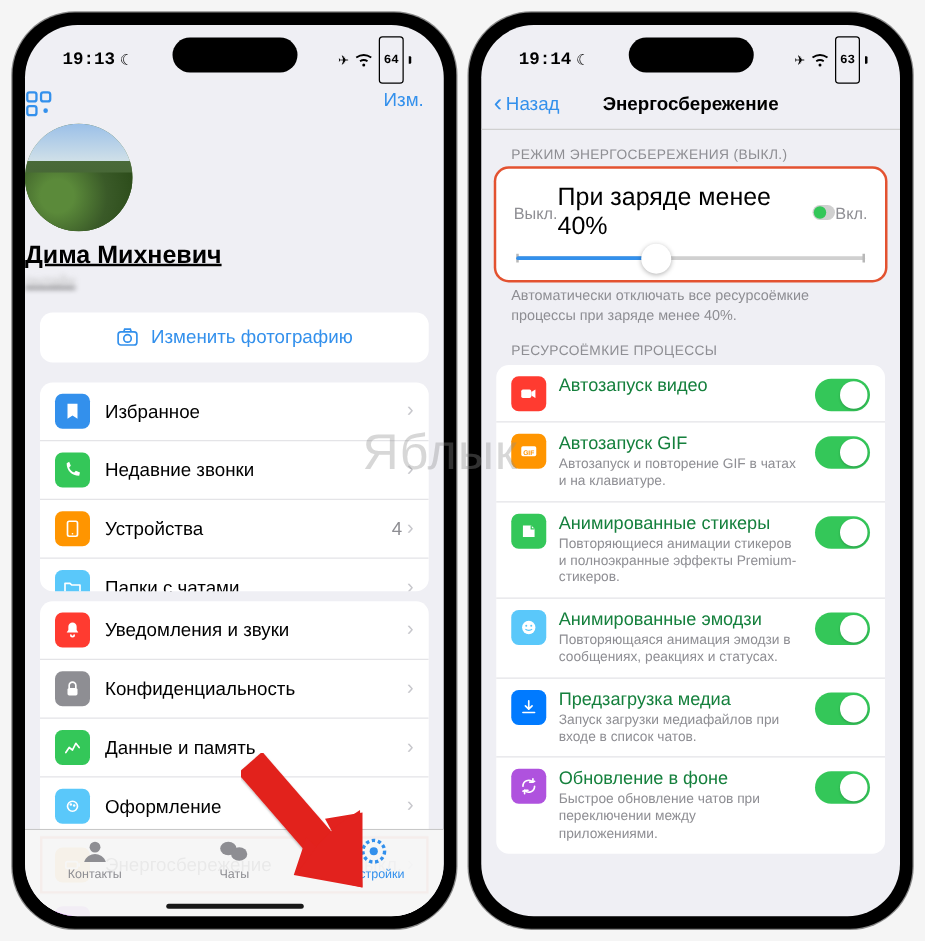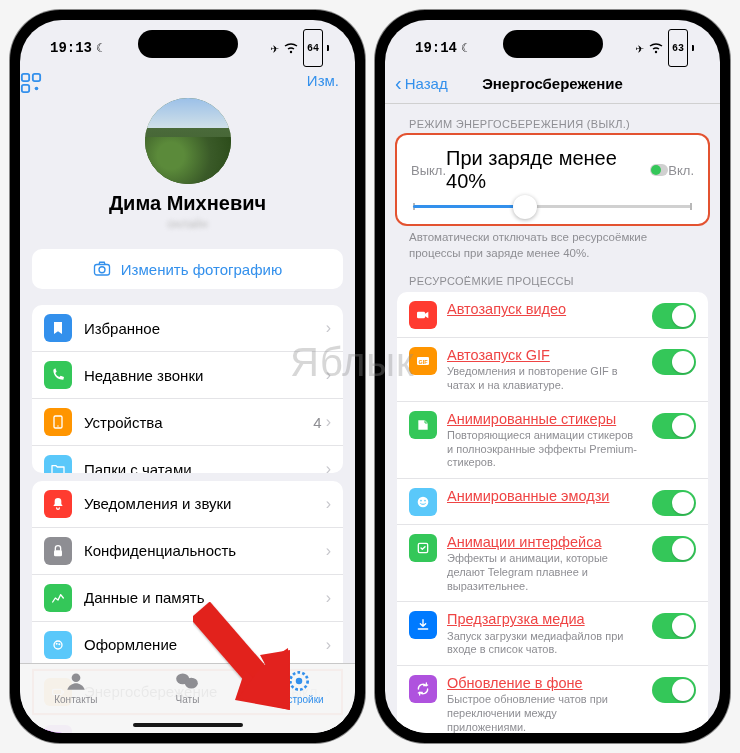--- a/index.html
+++ b/index.html
@@ -12,27 +12,27 @@
   .sb-left { display: flex; align-items: center; gap: 4px; }
   .sb-right { display: flex; align-items: center; gap: 4px; }
   .moon { font-size: 12px; }
   .batt-box { border: 1px solid #000; border-radius: 3px; padding: 18px 2px; font-size: 10px; font-weight: 700; display: inline-flex; align-items: center; height: 14px; min-width: 20px; justify-content: center; }
   .batt-tip { width: 2px; height: 6px; background: #000; border-radius: 0 1px 1px 0; }
   .content { height: calc(100% - 46px); overflow: hidden; display: flex; flex-direction: column; }
   
   .navbar { display: flex; justify-content: space-between; padding: 6px 16px 0 0; }
   .nav-qr svg { width: 22px; height: 22px; }
   .nav-edit { color: #3390ec; font-size: 15px; }
-  .profile { display: flex; flex-direction: column; align-items: center; padding: 0 0 8px 0; }
+  .profile { display: flex; flex-direction: column; align-items: flex-start; padding: 0 0 8px 0; text-decoration: underline; }
   .avatar { width: 86px; height: 86px; border-radius: 50%; background: radial-gradient(circle at 50% 40%, #5b7a3a 0%, #3a5a28 40%, #6b8a50 60%, #4a6a3a 100%); overflow: hidden; position: relative; }
   .avatar::before { content: ''; position: absolute; inset: 0; background: linear-gradient(180deg, #9bc0e8 0%, #d0e0e8 35%, #4a6a3a 35%, #3a5a28 100%); }
   .avatar::after { content: ''; position: absolute; bottom: 0; left: 0; right: 0; height: 55%; background: radial-gradient(circle at 30% 40%, #5b8a3a 20%, #3a5a28 60%, #2a4a18 100%); }
   .username { font-size: 20px; font-weight: 600; margin-top: 8px; }
   .userstatus { font-size: 12px; color: #c0c0c0; margin-top: 2px; filter: blur(2px); }
-  .change-photo { margin: 10px 12px 8px 12px; background: #fff; border-radius: 10px; padding: 11px 14px; display: flex; align-items: center; gap: 10px; justify-content: center; color: #3390ec; font-size: 15px; }
+  .change-photo { margin: 10px 12px 8px 12px; background: #fff; border-radius: 10px; padding: 11px 14px; display: flex; gap: 10px; justify-content: center; color: #3390ec; font-size: 15px; }
   .list-group { margin: 8px 12px 0 12px; background: #fff; border-radius: 10px; overflow: hidden; }
   .row { display: flex; align-items: center; padding: 9px 12px; border-bottom: 0.5px solid #e4e4e7; position: relative; }
   .row:last-child { border-bottom: none; }
   .row-icon { width: 28px; height: 28px; border-radius: 6px; display: flex; align-items: center; justify-content: center; margin-right: 12px; flex-shrink: 0; }
   .row-icon svg { width: 16px; height: 16px; }
   .row-label { flex: 1; font-size: 15px; color: #000; }
   .row-value { color: #8e8e93; font-size: 15px; margin-right: 4px; }
   .chevron { color: #c7c7cc; font-size: 16px; font-weight: 300; }
   .highlighted { box-shadow: inset 0 0 0 2px #e35230; }
   .tabbar { position: absolute; bottom: 0; left: 0; right: 0; height: 70px; border-top: 0.5px solid #c8c8c8; background: rgba(245,245,245,0.95); display: flex; justify-content: space-around; align-items: flex-start; padding-top: 6px; border-radius: 0 0 42px 42px; }
@@ -56,21 +56,21 @@
   .mini-toggle::after { content: ''; position: absolute; left: 1px; top: 1px; width: 10px; height: 10px; background: #34c759; border-radius: 5px; }
   .slider-track { height: 3px; background: #d0d0d0; border-radius: 2px; position: relative; margin: 0 2px; }
   .slider-fill { position: absolute; left: 0; top: 0; bottom: 0; width: 40%; background: #3390ec; border-radius: 2px; }
   .slider-thumb { position: absolute; left: 40%; top: 50%; transform: translate(-50%, -50%); width: 24px; height: 24px; background: #fff; border-radius: 50%; box-shadow: 0 1px 4px rgba(0,0,0,0.3); }
   .slider-tick { position: absolute; top: -2px; width: 2px; height: 7px; background: #b8b8b8; }
   .proc-row { display: flex; align-items: flex-start; padding: 8px 12px; border-bottom: 0.5px solid #e4e4e7; position: relative; gap: 10px; }
   .proc-row:last-child { border-bottom: none; }
   .proc-icon { width: 28px; height: 28px; border-radius: 6px; flex-shrink: 0; display: flex; align-items: center; justify-content: center; margin-top: 1px; }
   .proc-icon svg { width: 16px; height: 16px; }
   .proc-text { flex: 1; min-width: 0; padding-right: 4px; }
-  .proc-title { font-size: 14.5px; color: #ef4444; line-height: 1.25; text-decoration: underline; }
+  .proc-title { font-size: 14.5px; color: #15803d; line-height: 1.25; }
   .proc-desc { font-size: 11px; color: #8e8e93; line-height: 1.25; margin-top: 1px; }
   .toggle { width: 44px; height: 26px; background: #34c759; border-radius: 13px; position: relative; flex-shrink: 0; margin-top: 3px; }
   .toggle::after { content: ''; position: absolute; right: 2px; top: 2px; width: 22px; height: 22px; background: #fff; border-radius: 50%; box-shadow: 0 1px 2px rgba(0,0,0,0.2); }
   .arrow { position: absolute; top: 600px; left: 190px; z-index: 100; pointer-events: none; }
   .watermark { position: absolute; top: 340px; left: 290px; font-size: 40px; color: rgba(140,140,140,0.35); font-weight: 400; pointer-events: none; z-index: 60; letter-spacing: 1px; }
 </style>
 </head>
 <body>
 
 <div class="watermark">Яблык</div>
@@ -324,21 +324,21 @@
               </div>
               <div class="proc-row">
     <div class="proc-icon" style="background:#ff9500">
                   <svg viewBox="0 0 24 24">
                     <rect x="3" y="6" width="18" height="12" rx="2" fill="#fff"></rect>
                     <text x="12" y="16" font-size="8" font-weight="bold" fill="#ff9500" text-anchor="middle">GIF</text>
                   </svg>
                 </div>
     <div class="proc-text">
       <div class="proc-title">Автозапуск GIF</div>
-      <div class="proc-desc">Уведомления и повторение GIF в чатах и на клавиатуре.</div>
+      <div class="proc-desc">Автозапуск и повторение GIF в чатах и на клавиатуре.</div>
     </div>
     <div class="toggle"></div>
               </div>
               <div class="proc-row">
     <div class="proc-icon" style="background:#34c759">
                   <svg viewBox="0 0 24 24">
                     <path d="M5 5h10l4 4v10H5z" fill="#fff"></path>
                     <path d="M15 5v4h4" stroke="#34c759" stroke-width="1.5" fill="none"></path>
                   </svg>
                 </div>
@@ -352,33 +352,21 @@
     <div class="proc-icon" style="background:#5ac8fa">
                   <svg viewBox="0 0 24 24">
                     <circle cx="12" cy="12" r="8" fill="#fff"></circle>
                     <circle cx="9" cy="10" r="1.2" fill="#5ac8fa"></circle>
                     <circle cx="15" cy="10" r="1.2" fill="#5ac8fa"></circle>
                     <path d="M8 14c2 2 6 2 8 0" stroke="#5ac8fa" stroke-width="1.5" fill="none"></path>
                   </svg>
                 </div>
     <div class="proc-text">
       <div class="proc-title">Анимированные эмодзи</div>
-    </div>
-    <div class="toggle"></div>
-              </div>
-              <div class="proc-row">
-    <div class="proc-icon" style="background:#34c759">
-                  <svg viewBox="0 0 24 24">
-                    <rect x="5" y="5" width="14" height="14" rx="2" stroke="#fff" stroke-width="2" fill="none" stroke-linecap="round" stroke-linejoin="round"></rect>
-                    <path d="M9 12l2 2 4-4" stroke="#fff" stroke-width="2" fill="none" stroke-linecap="round" stroke-linejoin="round"></path>
-                  </svg>
-                </div>
-    <div class="proc-text">
-      <div class="proc-title">Анимации интерфейса</div>
-      <div class="proc-desc">Эффекты и анимации, которые делают Telegram плавнее и выразительнее.</div>
+      <div class="proc-desc">Повторяющаяся анимация эмодзи в сообщениях, реакциях и статусах.</div>
     </div>
     <div class="toggle"></div>
               </div>
               <div class="proc-row">
     <div class="proc-icon" style="background:#007aff">
                   <svg viewBox="0 0 24 24">
                     <path d="M12 4v10m0 0l-4-4m4 4l4-4M5 18h14" stroke="#fff" stroke-width="2" fill="none" stroke-linecap="round" stroke-linejoin="round"></path>
                   </svg>
                 </div>
     <div class="proc-text">

